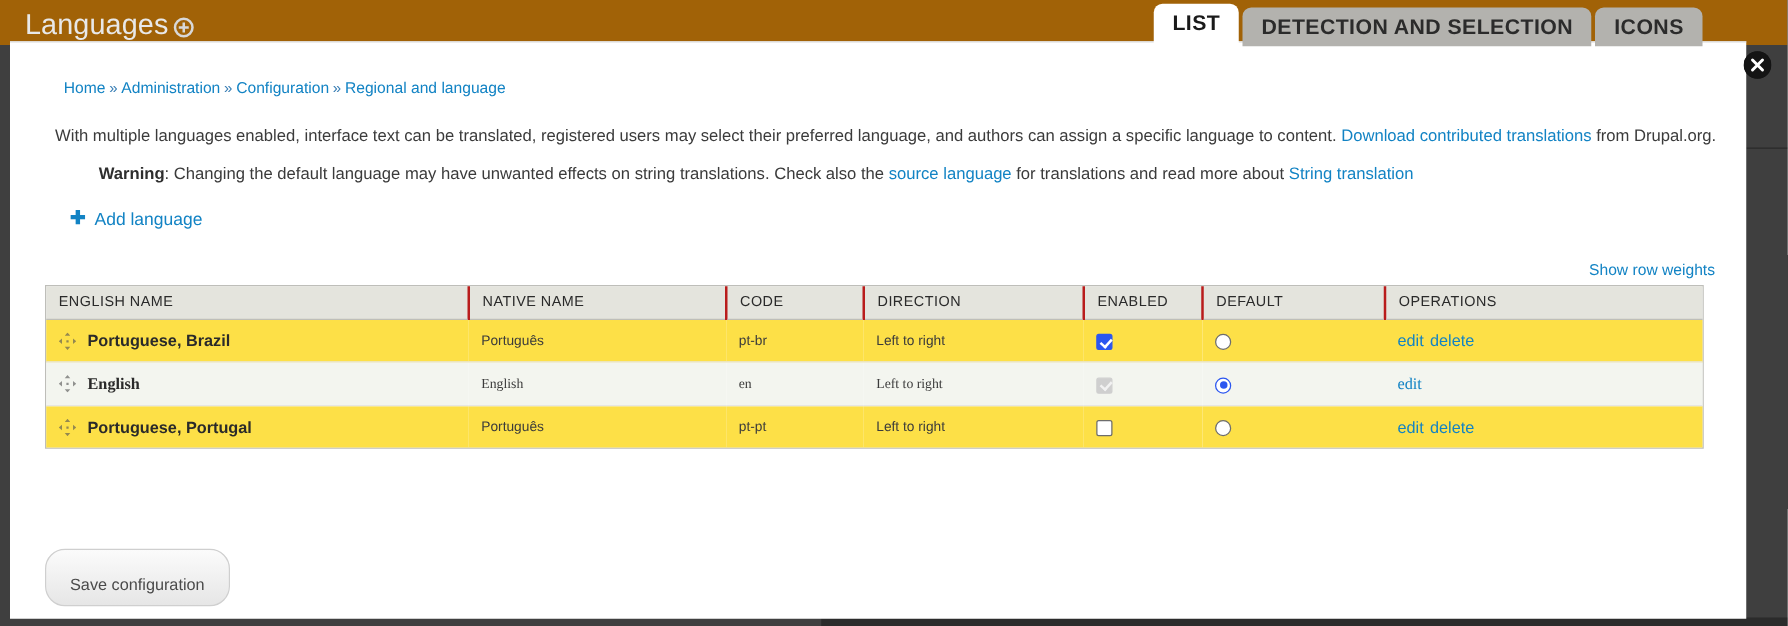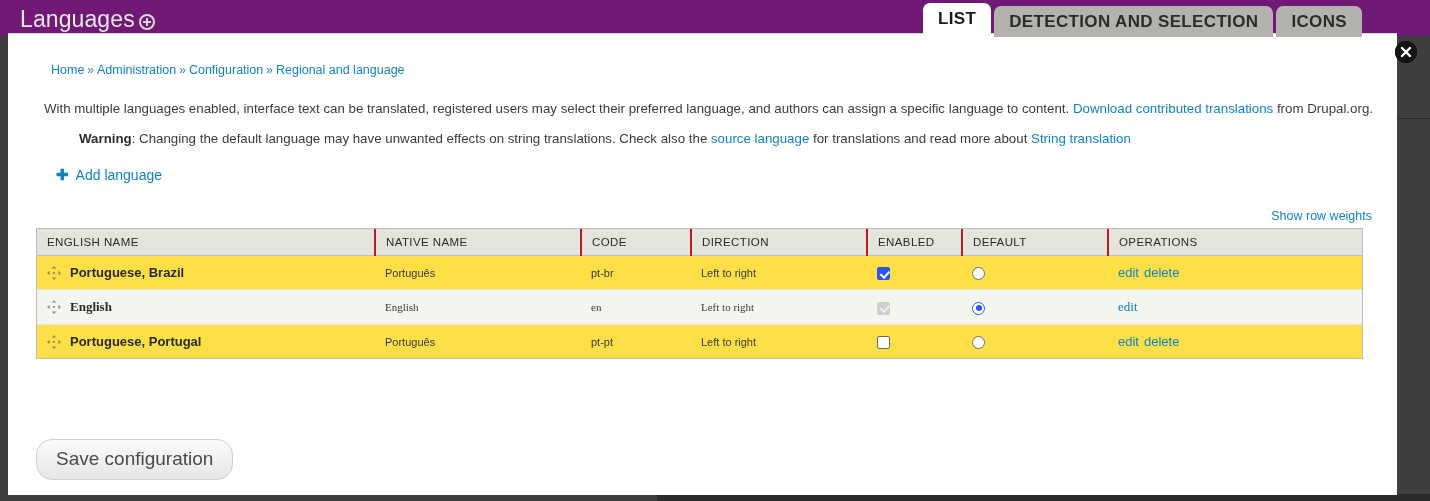--- a/index.html
+++ b/index.html
@@ -19,21 +19,21 @@
   #admin-chrome {
     position: absolute;
     left: 0; top: 0;
     width: 1430px; height: 501px;
     background: #3f3f3f;
   }
   #chrome-toolbar {
     position: absolute;
     left: 0; top: 0;
     width: 1430px; height: 36px;
-    background: #701a75;
+    background: #a16207;
   }
   #chrome-page-title {
     position: absolute;
     left: 20px; top: 6px;
     color: #e8e8e8;
     font-size: 23px;
     font-weight: 400;
     letter-spacing: .1px;
     white-space: nowrap;
   }
@@ -340,22 +340,22 @@
     left: 2.5px; top: 2.5px;
     width: 6px; height: 6px;
     border-radius: 50%;
     background: #2b56f0;
   }
 
   
   #save-configuration {
     position: absolute;
     left: 28px; top: 405px;
-    padding: 8px 19px 9px;
-    font-size: 19px;
+    padding: 20px 19px 9px;
+    font-size: 13px;
     color: #4a4a4a;
     background: linear-gradient(#fbfbfb, #e6e6e6);
     border: 1px solid #cfcfcf;
     border-radius: 16px;
     cursor: pointer;
     font-family: "Liberation Sans", sans-serif;
     white-space: nowrap;
   }
 </style>
 </head>

